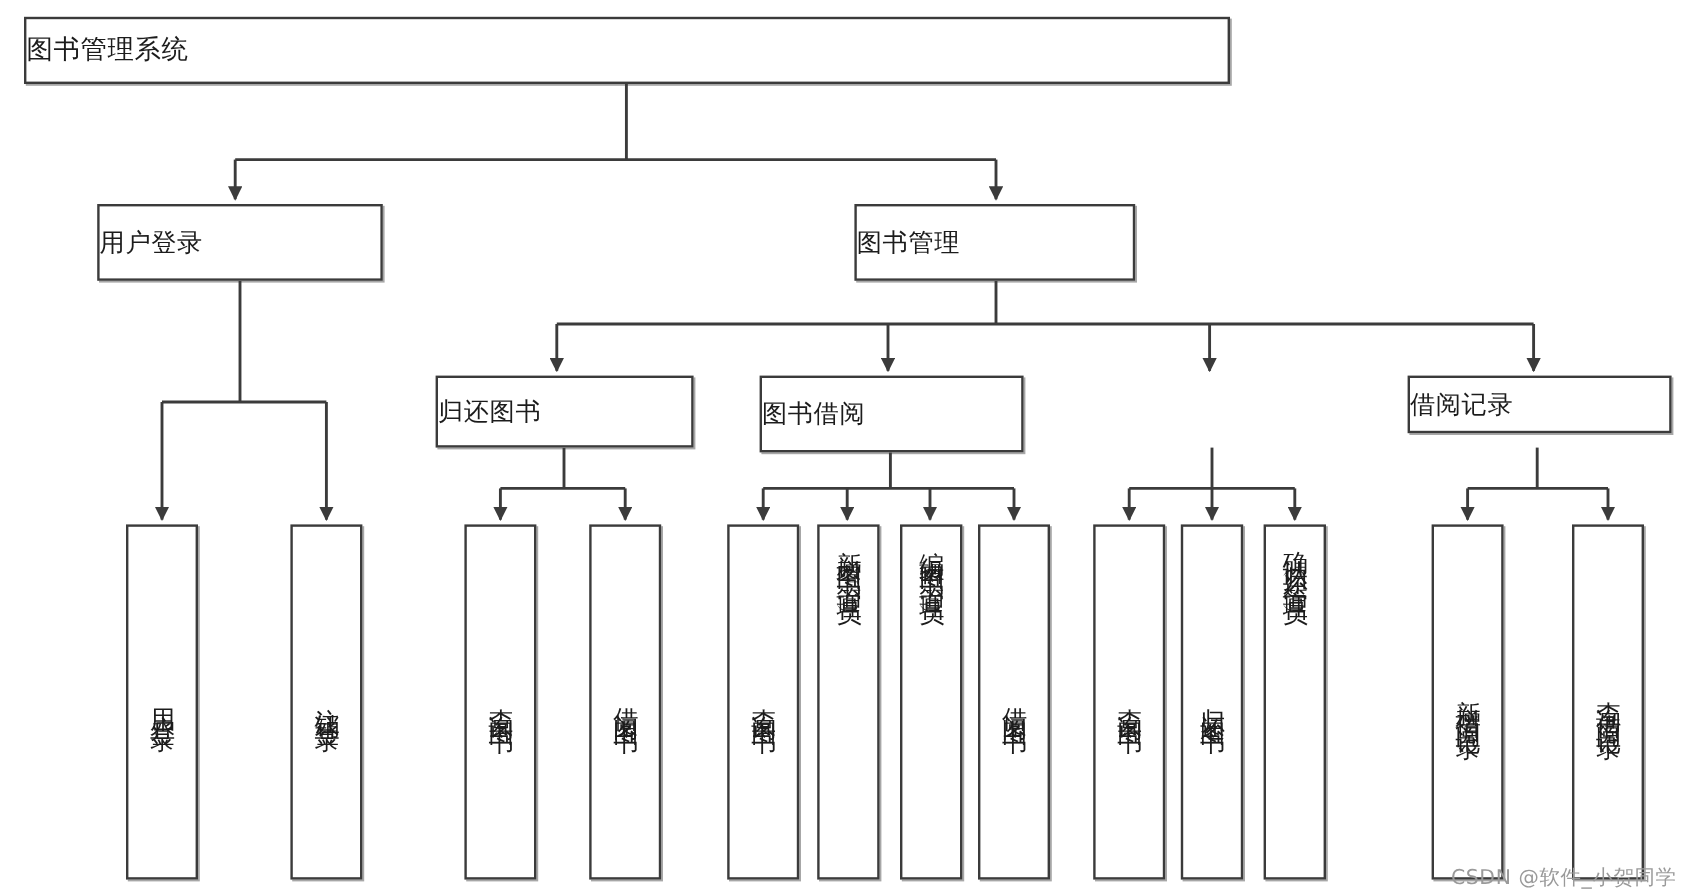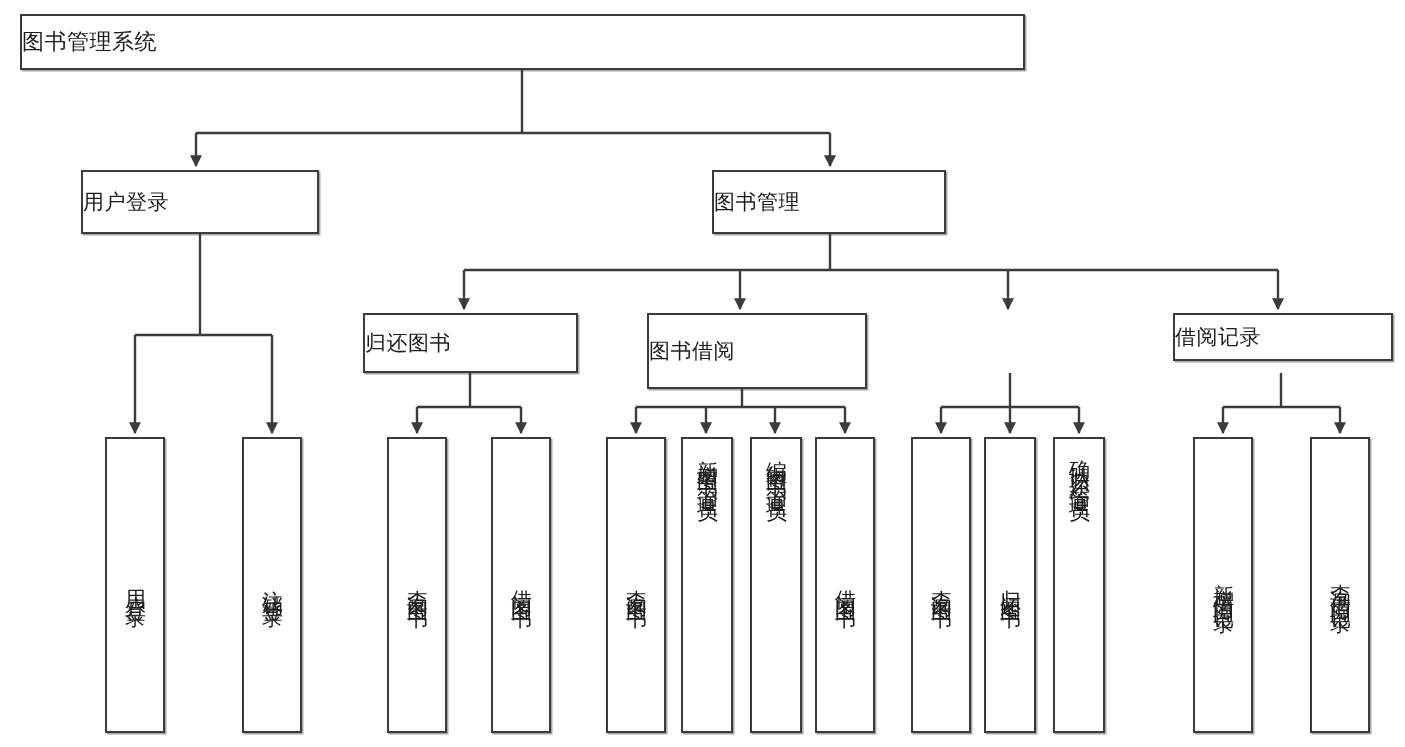--- a/index.html
+++ b/index.html
@@ -149,21 +149,21 @@
   </div>
 
   <div class="node horizontal" style="left:712px; top:170px; width:234px; height:64px;">
     <span class="node-label">图书管理</span>
   </div>
 
   <div class="node horizontal" style="left:363px; top:313px; width:215px; height:60px;">
     <span class="node-label">归还图书</span>
   </div>
 
-  <div class="node horizontal" style="left:647px; top:313px; width:220px; height:76px;">
+  <div class="node horizontal" style="left:633px; top:313px; width:220px; height:64px;">
     <span class="node-label">图书借阅</span>
   </div>
 
 
   <div class="node horizontal" style="left:1173px; top:313px; width:220px; height:48px;">
     <span class="node-label">借阅记录</span>
   </div>
 
   <div class="node vertical vcenter" style="left:105px; top:437px; width:60px; height:296px;">
     <span class="node-label">用户登录</span>
@@ -210,14 +210,15 @@
   </div>
 
   <div class="node vertical vcenter" style="left:1193px; top:437px; width:60px; height:296px;">
     <span class="node-label">新增借阅记录</span>
   </div>
 
   <div class="node vertical vcenter" style="left:1310px; top:437px; width:60px; height:296px;">
     <span class="node-label">查询借阅记录</span>
   </div>
 
+  <div id="watermark">CSDN @软件_小贺同学</div>
 
 </div>
 
 </body></html>

